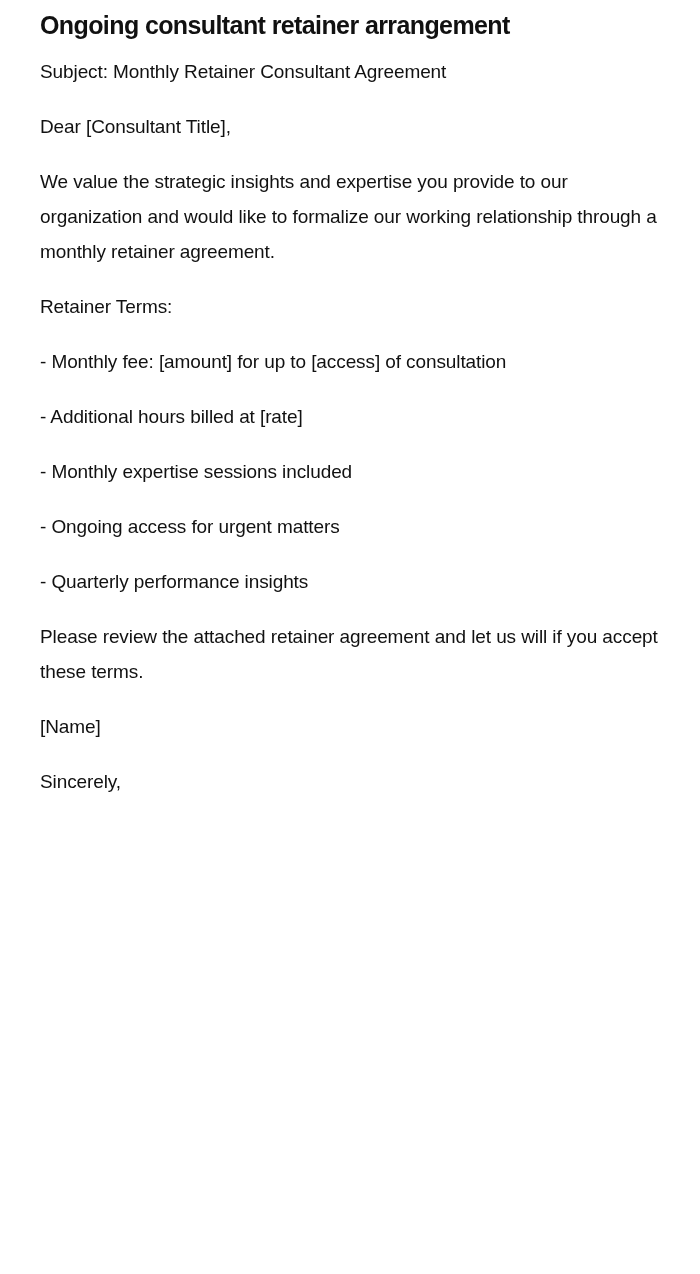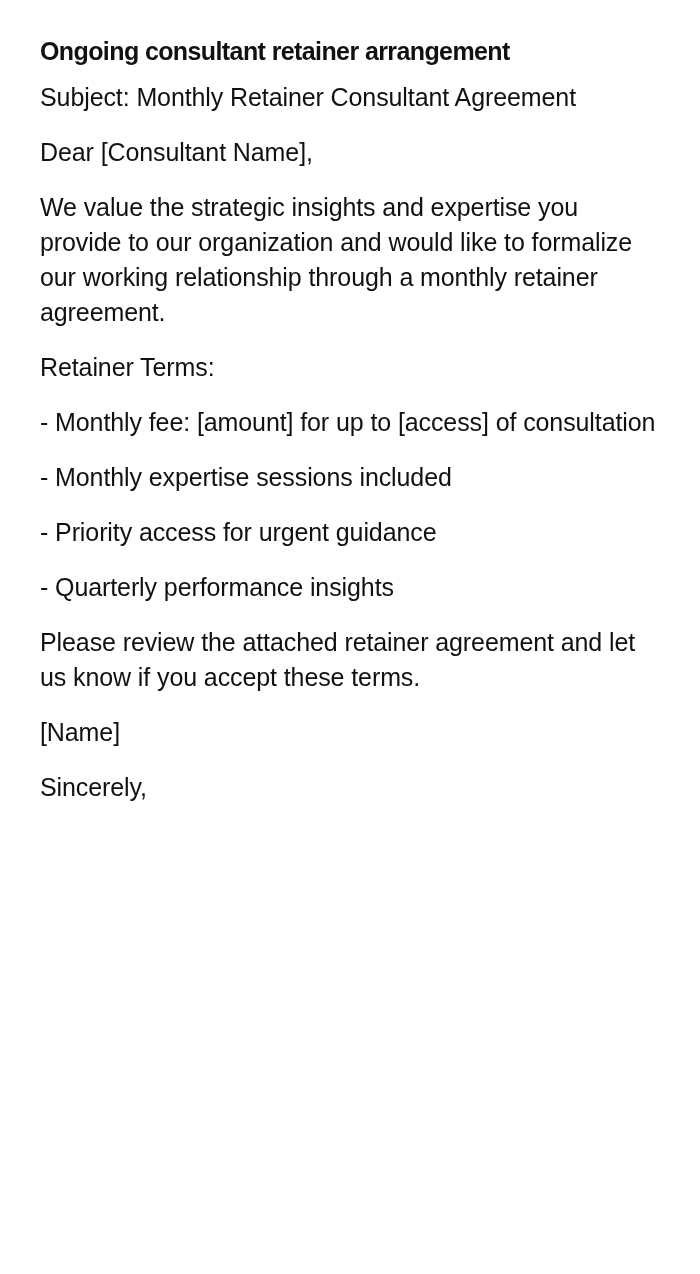--- a/index.html
+++ b/index.html
@@ -1,29 +1,30 @@
 <!DOCTYPE html>
 <html><head>
 <meta charset="utf-8">
 <style>
   html, body { margin: 0; padding: 0; background: #ffffff; }
   body { width: 700px; height: 1274px; overflow: hidden; font-family: "Liberation Sans", sans-serif; color: #111111; }
-  .page { padding: 32px 40px 0 40px; }
+  .page { padding: 6px 40px 0 40px; }
   h1 { font-size: 25px; font-weight: bold; margin: 4px 0 14px 0; letter-spacing: -0.6px; line-height: 30px; }
-  p { font-size: 25px; line-height: 35px; margin: 0 0 20px 0; letter-spacing: -0.1px; }
+  p { font-size: 19px; line-height: 35px; margin: 0 0 20px 0; letter-spacing: -0.1px; }
 </style>
 </head>
 <body>
 
 <div class="page">
   <h1>Ongoing consultant retainer arrangement</h1>
   <p>Subject: Monthly Retainer Consultant Agreement</p>
-  <p>Dear [Consultant Name],</p>
+  <p>Dear [Consultant Title],</p>
   <p>We value the strategic insights and expertise you provide to our organization and would like to formalize our working relationship through a monthly retainer agreement.</p>
   <p>Retainer Terms:</p>
   <p>- Monthly fee: [amount] for up to [access] of consultation</p>
+  <p>- Additional hours billed at [rate]</p>
   <p>- Monthly expertise sessions included</p>
-  <p>- Priority access for urgent guidance</p>
+  <p>- Ongoing access for urgent matters</p>
   <p>- Quarterly performance insights</p>
-  <p>Please review the attached retainer agreement and let us know if you accept these terms.</p>
+  <p>Please review the attached retainer agreement and let us will if you accept these terms.</p>
   <p>[Name]</p>
   <p>Sincerely,</p>
 </div>
 
 </body></html>

